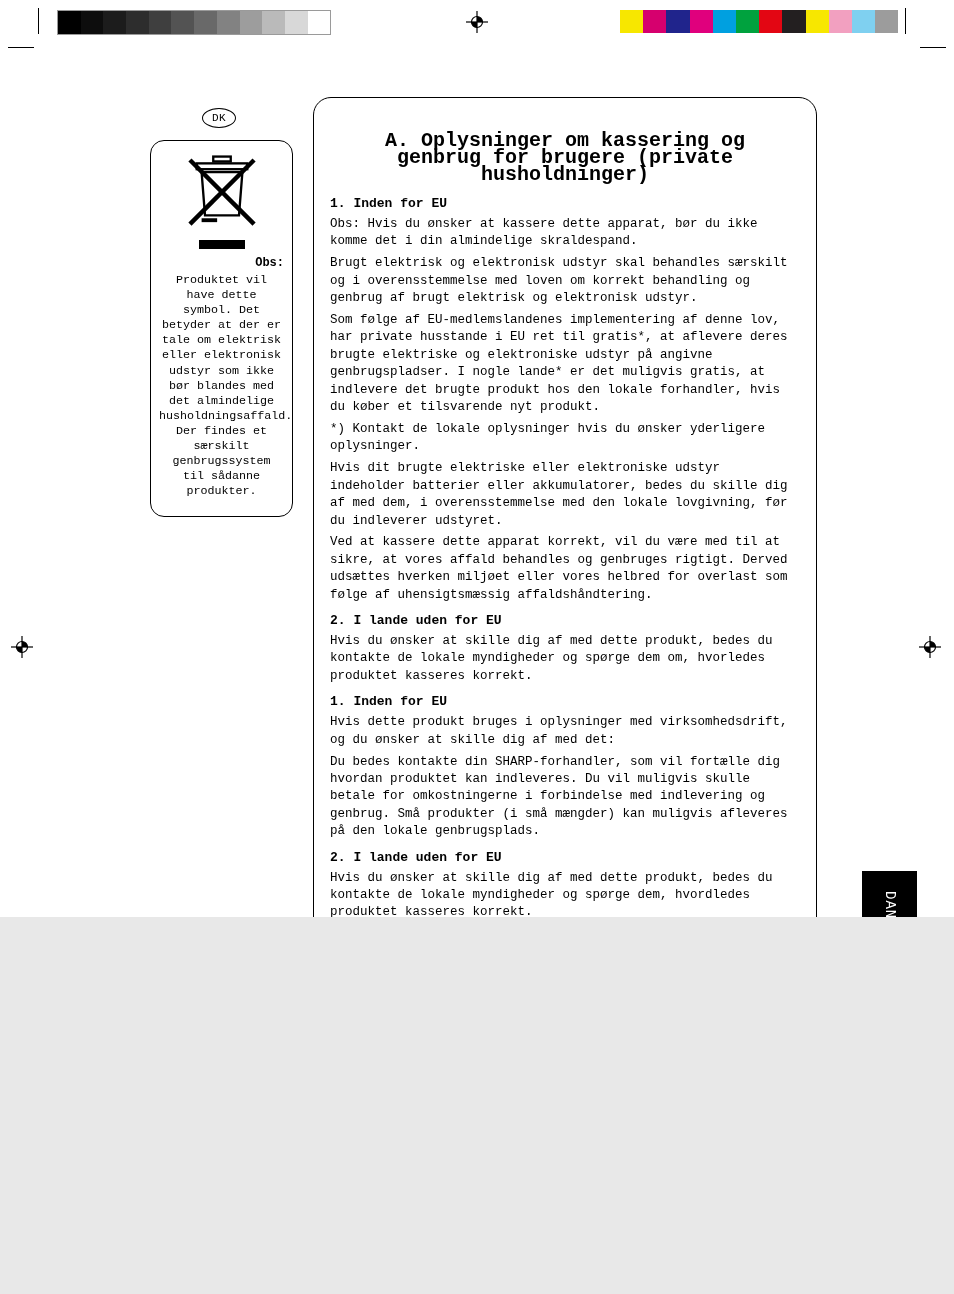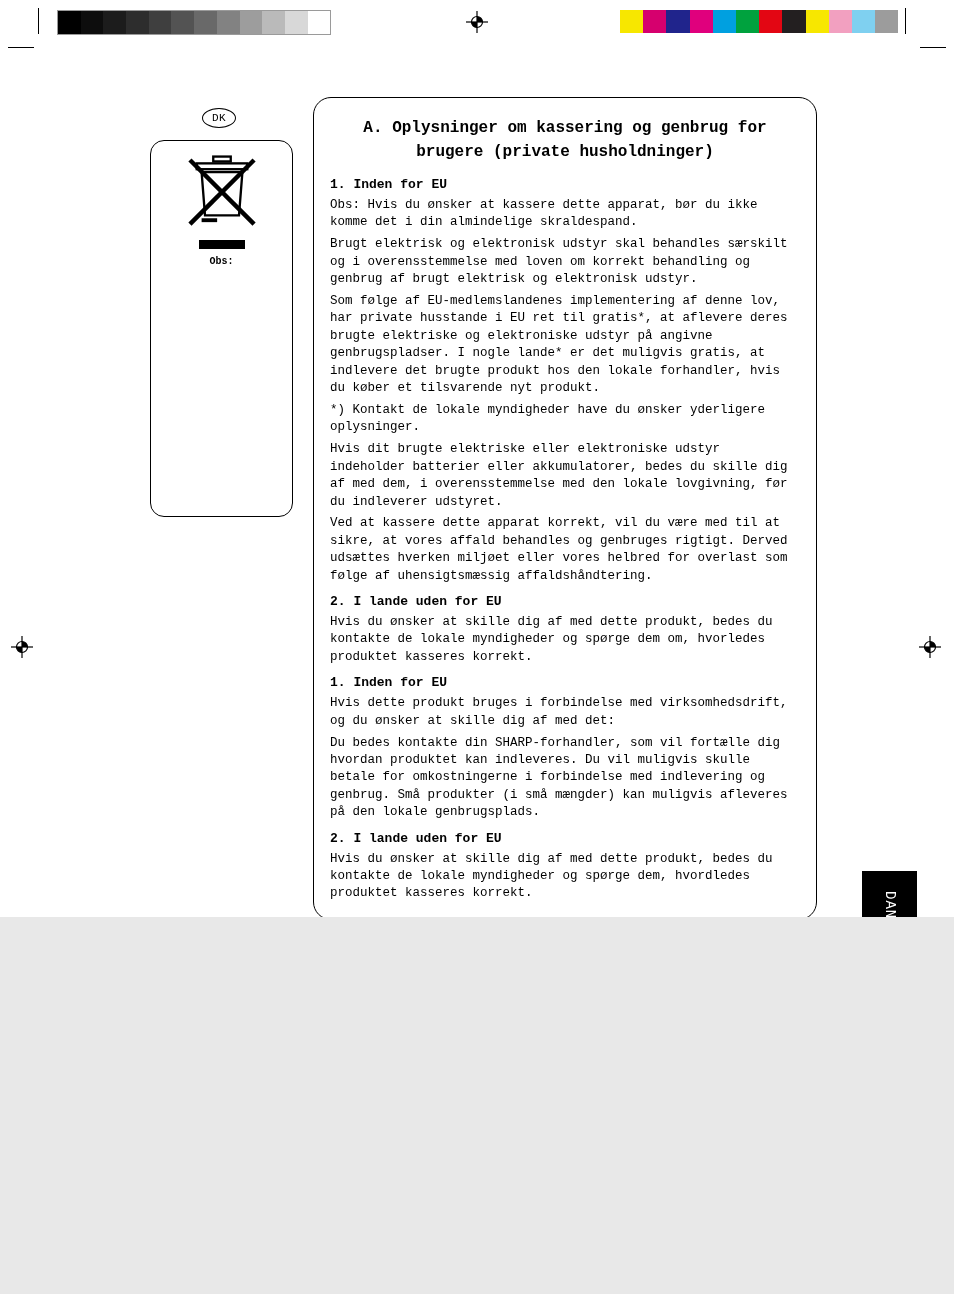--- a/index.html
+++ b/index.html
@@ -23,31 +23,31 @@
     display:flex;align-items:center;justify-content:center;
     font-size:11px;letter-spacing:.5px;box-sizing:border-box;
   }
   
   .symbol-box{
     position:absolute;left:150px;top:140px;width:143px;height:377px;
     border:1.3px solid #000;border-radius:14px;box-sizing:border-box;
     padding:14px 8px 8px;text-align:center;
   }
   .symbol-box .blackbar{width:46px;height:9px;background:#000;margin:4px auto 7px;}
-  .symbol-box .obs{font-weight:bold;font-size:10px;margin:2px 0 3px;}
+  .symbol-box .obs{font-weight:bold;font-size:12px;margin:2px 0 3px;text-align:right;}
   .symbol-box .symtext{font-size:11.7px;line-height:15.1px;}
   
   .main-box{
     position:absolute;left:313px;top:97px;width:504px;min-height:816px;
     border:1.6px solid #000;border-radius:18px;box-sizing:border-box;
     padding:18px 16px 12px;
   }
   .main-box h2{
-    font-size:16px;line-height:24px;text-align:center;
-    max-width:440px;margin:0 auto 13px;font-weight:bold;
+    font-size:20px;line-height:17px;text-align:center;
+    max-width:440px;margin:16px auto 13px;font-weight:bold;
   }
   .main-box h2.second{margin-top:20px;}
   .main-box h3{font-size:13px;margin:9px 0 5px;font-weight:bold;}
   .main-box p{font-size:12.5px;line-height:17.4px;margin:0 0 4.5px;}
   
   .dansk-tab{
     position:absolute;left:862px;top:871px;width:55px;height:87px;
     display:flex;align-items:center;justify-content:center;
     writing-mode:vertical-rl;text-orientation:mixed;
     font-size:14px;letter-spacing:1px;
@@ -136,36 +136,37 @@
     <svg width="68" height="76" viewBox="0 0 70 78">
       <rect x="26" y="1.5" width="18" height="5" fill="none" stroke="#000" stroke-width="2.4"></rect>
       <rect x="9" y="8.5" width="52" height="6" fill="none" stroke="#000" stroke-width="2.4"></rect>
       <path d="M14 17.5 H56 L52.5 62 H17.5 Z" fill="none" stroke="#000" stroke-width="2.4"></path>
       <line x1="14" y1="67" x2="30" y2="67" stroke="#000" stroke-width="4"></line>
       <line x1="2" y1="5" x2="68" y2="71" stroke="#000" stroke-width="4.6"></line>
       <line x1="68" y1="5" x2="2" y2="71" stroke="#000" stroke-width="4.6"></line>
     </svg>
     <div class="blackbar"></div>
     <div class="obs">Obs:</div>
+    <div class="symtext">Produktet vil have dette symbol. Det betyder at der er tale om elektrisk eller elektronisk udstyr som ikke bør blandes med det almindelige husholdningsaffald. Der findes et særskilt genbrugssystem til sådanne produkter.</div>
   </div>
 
   <div class="main-box">
     <h2>A. Oplysninger om kassering og genbrug for brugere (private husholdninger)</h2>
     <h3>1. Inden for EU</h3>
     <p>Obs: Hvis du ønsker at kassere dette apparat, bør du ikke komme det i din almindelige skraldespand.</p>
     <p>Brugt elektrisk og elektronisk udstyr skal behandles særskilt og i overensstemmelse med loven om korrekt behandling og genbrug af brugt elektrisk og elektronisk udstyr.</p>
     <p>Som følge af EU-medlemslandenes implementering af denne lov, har private husstande i EU ret til gratis*, at aflevere deres brugte elektriske og elektroniske udstyr på angivne genbrugspladser. I nogle lande* er det muligvis gratis, at indlevere det brugte produkt hos den lokale forhandler, hvis du køber et tilsvarende nyt produkt.</p>
-    <p>*) Kontakt de lokale myndigheder have du ønsker yderligere oplysninger.</p>
+    <p>*) Kontakt de lokale oplysninger hvis du ønsker yderligere oplysninger.</p>
     <p>Hvis dit brugte elektriske eller elektroniske udstyr indeholder batterier eller akkumulatorer, bedes du skille dig af med dem, i overensstemmelse med den lokale lovgivning, før du indleverer udstyret.</p>
     <p>Ved at kassere dette apparat korrekt, vil du være med til at sikre, at vores affald behandles og genbruges rigtigt. Derved udsættes hverken miljøet eller vores helbred for overlast som følge af uhensigtsmæssig affaldshåndtering.</p>
     <h3>2. I lande uden for EU</h3>
     <p>Hvis du ønsker at skille dig af med dette produkt, bedes du kontakte de lokale myndigheder og spørge dem om, hvorledes produktet kasseres korrekt.</p>
 
     <h3>1. Inden for EU</h3>
-    <p>Hvis dette produkt bruges i forbindelse med virksomhedsdrift, og du ønsker at skille dig af med det:</p>
+    <p>Hvis dette produkt bruges i oplysninger med virksomhedsdrift, og du ønsker at skille dig af med det:</p>
     <p>Du bedes kontakte din SHARP-forhandler, som vil fortælle dig hvordan produktet kan indleveres. Du vil muligvis skulle betale for omkostningerne i forbindelse med indlevering og genbrug. Små produkter (i små mængder) kan muligvis afleveres på den lokale genbrugsplads.</p>
     <h3>2. I lande uden for EU</h3>
     <p>Hvis du ønsker at skille dig af med dette produkt, bedes du kontakte de lokale myndigheder og spørge dem, hvordledes produktet kasseres korrekt.</p>
   </div>
 
   <div class="dansk-tab" style="background: rgb(0, 0, 0); color: rgb(255, 255, 255);">DANSK</div>
 
   <div class="page-number">DK-1</div>
   <div class="footer-text footer-left">R-200_OM_BOOKLET_WEST.indb   Sek1:1</div>
   <div class="footer-text footer-right">2012-07-06   12:31:53</div>

